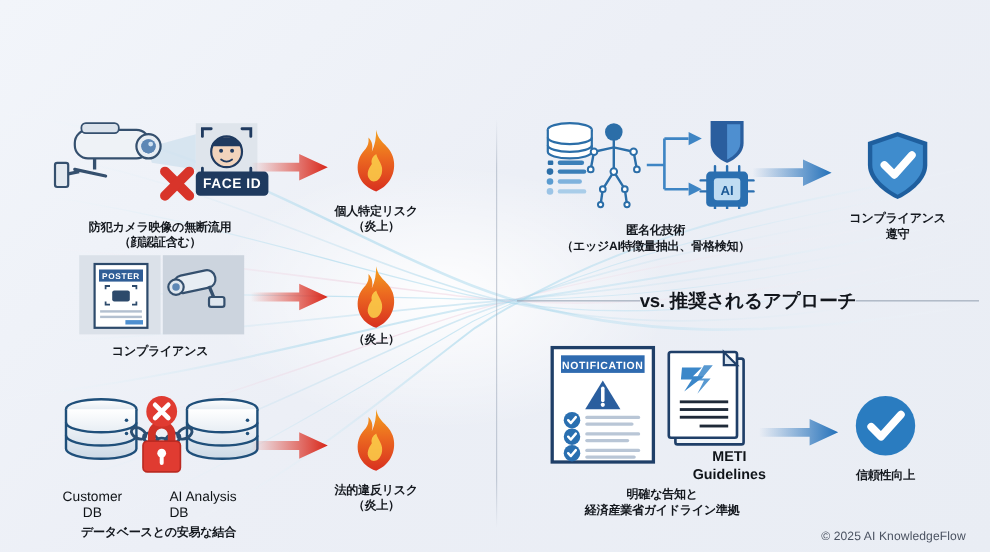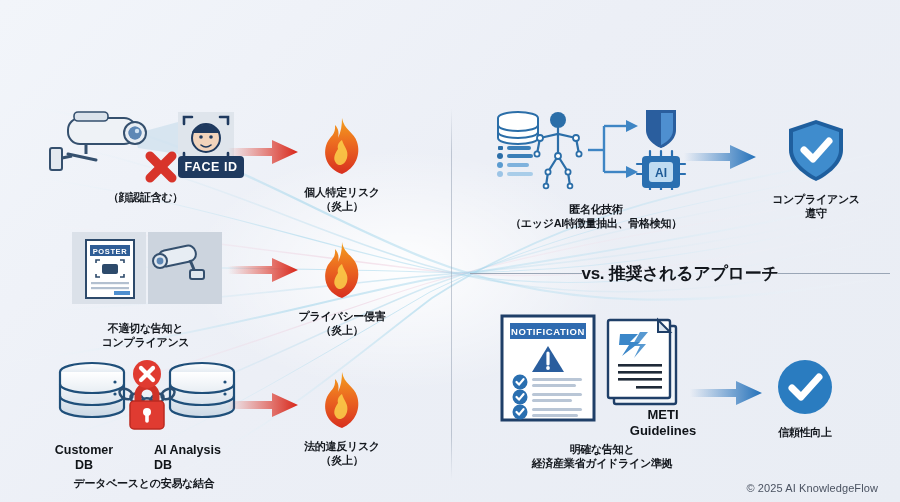--- a/index.html
+++ b/index.html
@@ -25,21 +25,21 @@
   .col-divider{position:absolute;left:451px;top:108px;width:1px;height:372px;
     background:linear-gradient(180deg,rgba(150,162,180,0) 0%,rgba(150,162,180,.55) 12%,rgba(150,162,180,.55) 88%,rgba(150,162,180,0) 100%);}
   .cell{position:absolute;text-align:center;}
   .cap{font-size:11px;font-weight:bold;line-height:1.28;color:#14181e;letter-spacing:-0.3px;white-space:nowrap;}
 
   
   .arrow{position:absolute;height:34px;}
   .arrow svg{display:block;}
 
   
-  .dbname{font-size:12.5px;font-weight:bold;color:#101418;line-height:1.2;}
+  .dbname{font-size:12.5px;font-weight:normal;color:#101418;line-height:1.2;}
 
   
   .docname{font-size:13px;font-weight:bold;color:#0f1318;line-height:1.25;}
 
   
   .vs-wrap{position:absolute;left:470px;top:262px;width:420px;display:flex;align-items:center;}
   .vs-line{height:1px;background:#9aa6b6;flex:1;}
   .vs-text{font-size:17px;font-weight:bold;color:#12161c;white-space:nowrap;letter-spacing:-0.3px;}
 
   
@@ -124,20 +124,21 @@
       </g>
 
       <g stroke="#d8342a" stroke-width="9" stroke-linecap="round">
         <path d="M112,48 L134,70"></path>
           <path d="M134,48 L112,70"></path>
       </g>
 
       <rect x="140" y="48" width="66" height="22" rx="4" fill="#1f3a5f"></rect>
       <text x="173" y="63" font-family="Liberation Sans, sans-serif" font-size="12.5" font-weight="bold" fill="#ffffff" text-anchor="middle" letter-spacing=".5">FACE ID</text>
     </svg>
+    <div class="cap" style="margin-top:9px;">防犯カメラ映像の無断流用</div>
     <div class="cap">（顔認証含む）</div>
   </div>
 
   <div class="arrow" style="left:228px;top:137px;width:72px;">
     <svg width="72" height="30" viewBox="0 0 72 30">
       <defs>
           <linearGradient id="rg1" x1="0" y1="0" x2="1" y2="0">
         <stop offset="0%" stop-color="#e03020" stop-opacity="0"></stop>
         <stop offset="100%" stop-color="#d8271a" stop-opacity="1"></stop>
           </linearGradient>
@@ -184,21 +185,20 @@
       <rect x="76" y="61" width="16" height="4" fill="#4e8fd0"></rect>
 
       <g>
         <rect x="120" y="18" width="38" height="16" rx="7.5" fill="#e7edf3" stroke="#35506e" stroke-width="2" transform="rotate(-12 139 26)"></rect>
         <circle cx="122" cy="31" r="7" fill="#dfe7ef" stroke="#35506e" stroke-width="2"></circle>
         <circle cx="122" cy="31" r="3.4" fill="#5d87b5"></circle>
         <path d="M152,30 L157,42" stroke="#35506e" stroke-width="3"></path>
         <rect x="152" y="40" width="14" height="9" rx="2" fill="#dfe7ef" stroke="#35506e" stroke-width="2"></rect>
       </g>
     </svg>
-    <div class="cap" style="margin-top:9px;">不適切な告知と</div>
     <div class="cap">コンプライアンス</div>
   </div>
 
   <div class="arrow" style="left:228px;top:255px;width:72px;">
     <svg width="72" height="30" viewBox="0 0 72 30">
       <defs>
           <linearGradient id="rg2" x1="0" y1="0" x2="1" y2="0">
         <stop offset="0%" stop-color="#e03020" stop-opacity="0"></stop>
         <stop offset="100%" stop-color="#d8271a" stop-opacity="1"></stop>
           </linearGradient>
@@ -212,21 +212,20 @@
       <defs>
           <linearGradient id="fl2" x1="0" y1="0" x2="0" y2="1">
         <stop offset="0%" stop-color="#f3a11e"></stop>
             <stop offset="45%" stop-color="#ec6a20"></stop>
         <stop offset="100%" stop-color="#d8301f"></stop>
           </linearGradient>
         </defs>
       <path d="M28,2 C30,14 40,16 43,26 C47,38 42,52 28,58 C13,53 8,39 13,27 C16,20 22,19 21,9 C25,13 25,18 24,22 C27,16 28,9 28,2 Z" fill="url(#fl2)"></path>
       <path d="M28,24 C30,31 35,34 33,42 C31,49 25,51 22,47 C18,42 22,36 24,33 C23,29 25,26 28,24 Z" fill="#fbd14b" opacity=".85"></path>
     </svg>
-    <div class="cap" style="margin-top:7px;">プライバシー侵害</div>
     <div class="cap">（炎上）</div>
   </div>
 
   <div class="cell" style="left:30px;top:358px;width:228px;">
     <svg width="228" height="80" viewBox="0 0 228 80">
       <defs>
         <linearGradient id="dbg" x1="0" y1="0" x2="0" y2="1">
           <stop offset="0%" stop-color="#ffffff"></stop>
             <stop offset="100%" stop-color="#ccd9e6"></stop>
           </linearGradient>

